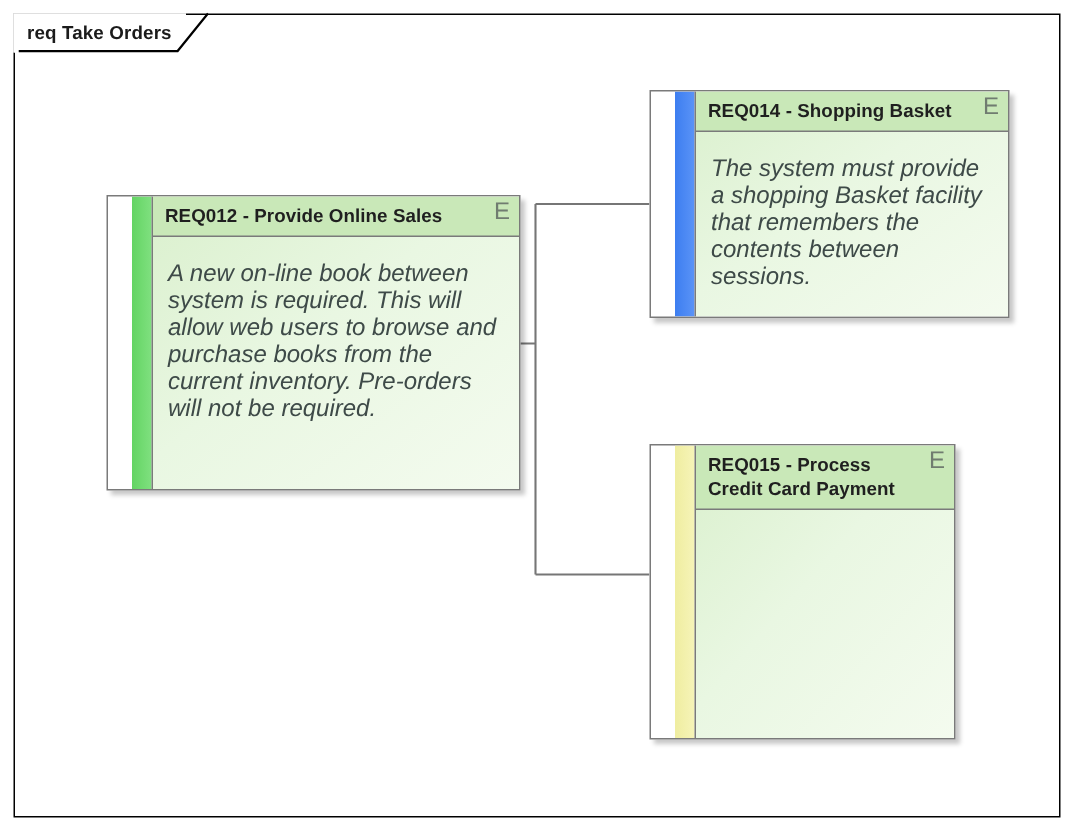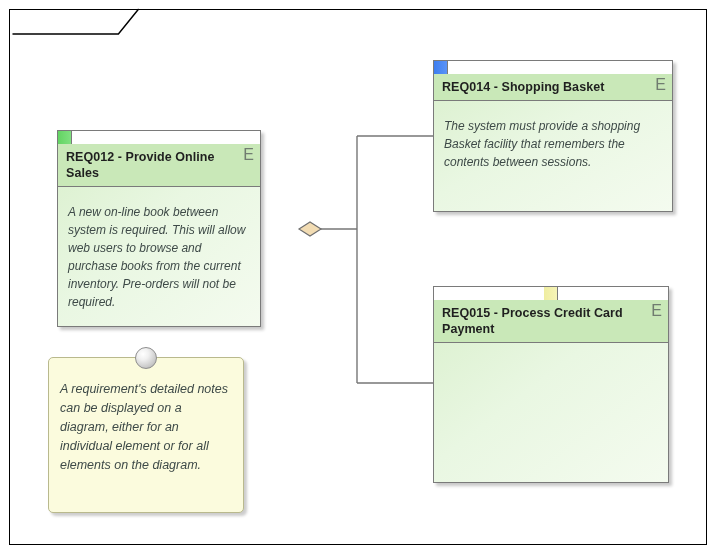--- a/index.html
+++ b/index.html
@@ -85,22 +85,23 @@
 
   
   .req-box {
     position: absolute;
     z-index: 3;
     box-sizing: border-box;
     border: 1px solid #7a7a7a;
     background: #ffffff;
     box-shadow: 3px 3px 3px rgba(0,0,0,0.22);
     display: flex;
-    flex-direction: column;
+    flex-direction: row;
     overflow: hidden;
+    padding-left: 16px;
   }
   .req-colorbar {
     width: 13px;
     flex: 0 0 13px;
     border-right: 1px solid #7a7a7a;
   }
   .req-colorbar.green  { background: linear-gradient(to right, #63d463, #7fe07f); }
   .req-colorbar.blue   { background: linear-gradient(to right, #3d7ef0, #5a93f7); }
   .req-colorbar.yellow { background: linear-gradient(to right, #efeda0, #f6f4b8); }
 
@@ -134,21 +135,21 @@
     color: #707c70;
     font-family: "Liberation Sans", sans-serif;
     font-weight: normal;
   }
   .req-body {
     flex: 1 1 auto;
     padding: 16px 10px 8px 10px;
     box-sizing: border-box;
   }
   .req-note-text {
-    font-size: 12px;
+    font-size: 16px;
     font-style: italic;
     color: #3e4a48;
     line-height: 18px;
     white-space: pre-line;
   }
 
   
   .note-box {
     position: absolute;
     z-index: 3;
@@ -193,21 +194,21 @@
 
     <line x1="357" y1="136" x2="357" y2="383" stroke="#767676" stroke-width="1.4"></line>
 
     <line x1="357" y1="136" x2="433" y2="136" stroke="#767676" stroke-width="1.4"></line>
 
     <line x1="357" y1="383" x2="433" y2="383" stroke="#767676" stroke-width="1.4"></line>
 
     <polygon points="299,229 310,222 321,229 310,236" fill="#f2dcb3" stroke="#6f6f6f" stroke-width="1.2"></polygon>
   </svg>
 
-  <div class="req-box" style="left:57px; top:130px; width:204px; height:197px;">
+  <div class="req-box" style="left:71px; top:130px; width:276px; height:197px;">
     <div class="req-colorbar green"></div>
     <div class="req-main">
       <div class="req-header">
         <div class="req-title">REQ012 - Provide Online Sales</div>
         <span class="ea-marker">E</span>
       </div>
       <div class="req-body">
         <div class="req-note-text">A new on-line book between system is required. This will allow web users to browse and purchase books from the current inventory. Pre-orders will not be required.</div>
       </div>
     </div>
@@ -219,33 +220,34 @@
       <div class="req-header">
         <div class="req-title">REQ014 - Shopping Basket</div>
         <span class="ea-marker">E</span>
       </div>
       <div class="req-body">
         <div class="req-note-text">The system must provide a shopping Basket facility that remembers the contents between sessions.</div>
       </div>
     </div>
   </div>
 
-  <div class="req-box" style="left:433px; top:286px; width:236px; height:197px;align-items:center;">
+  <div class="req-box" style="left:433px; top:296px; width:204px; height:197px;">
     <div class="req-colorbar yellow"></div>
     <div class="req-main">
       <div class="req-header">
         <div class="req-title">REQ015 - Process Credit Card Payment</div>
         <span class="ea-marker">E</span>
       </div>
     </div>
   </div>
 
-  <div class="note-box" style="left:48px; top:357px; width:196px; height:156px;">
-    <div class="note-pin"></div>
-    <div class="note-text">A requirement's detailed notes can be displayed on a diagram, either for an individual element or for all elements on the diagram.</div>
-  </div>
-
+
+  <div class="frame-tab">
+    <div class="frame-tab-body">
+      <span class="frame-tab-label">req Take Orders</span>
+    </div>
+  </div>
   <svg class="frame-tab-cut" width="22" height="27" viewBox="0 0 22 27">
     <path d="M0.75,0.75 L22,0.75" stroke="none" fill="none"></path>
     <path d="M21,0 L0,26 L-110,26" stroke="#000000" stroke-width="1.5" fill="none"></path>
   </svg>
 
 </div>
 
 </body></html>

